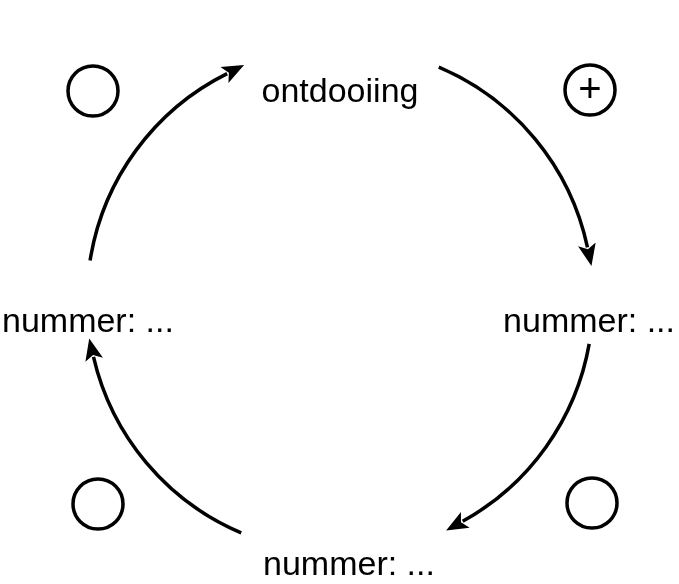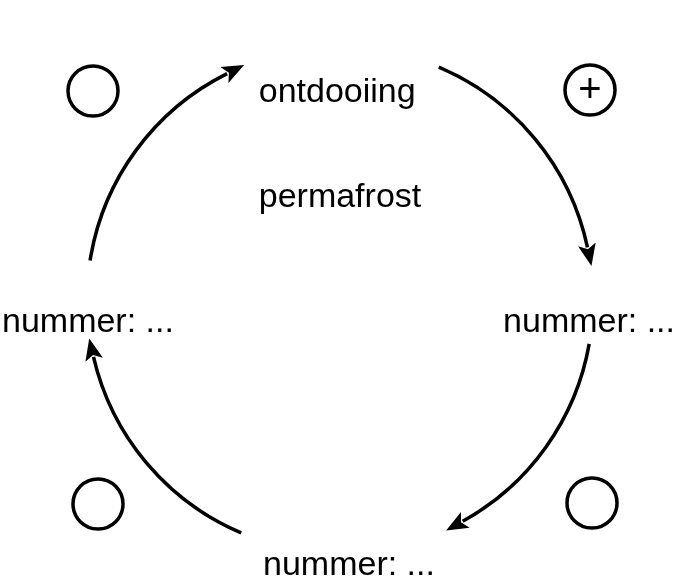--- a/index.html
+++ b/index.html
@@ -22,21 +22,21 @@
   .label {
     position: absolute;
     font-size: 34px;
     line-height: 35px;
     color: var(--ink);
     white-space: pre;
   }
   .label-top {
     left: 340px; top: 3px;
     transform: translateX(-50%);
-    text-align: left;
+    text-align: right;
   }
   .label-top span { display: block; }
   .label-left  { left: 2px;  top: 303px; }
   .label-right { right: 4px; top: 303px; text-align: right; }
   .label-bottom {
     left: 349px; top: 546px;
     transform: translateX(-50%);
   }
   .sign {
     position: absolute;
@@ -73,21 +73,20 @@
       <path d="M90.1,260.4 A253,253 0 0 1 227.1,73.6" marker-end="url(#ah)"></path>
       <circle cx="93" cy="91" r="25"></circle>
       <circle cx="590" cy="90" r="25"></circle>
       <circle cx="98" cy="504" r="25"></circle>
       <circle cx="592" cy="503" r="25"></circle>
     </g>
   </svg>
 
   <div class="label label-top">
     <span>ontdooiing</span>
-    <span>permafrost</span>
   </div>
 
   <div class="label label-right">nummer: ...</div>
 
   <div class="label label-bottom">nummer: ...</div>
 
   <div class="label label-left">nummer: ...</div>
 
   <div class="sign sign-top-left"></div>
   <div class="sign sign-top-right">+</div>

